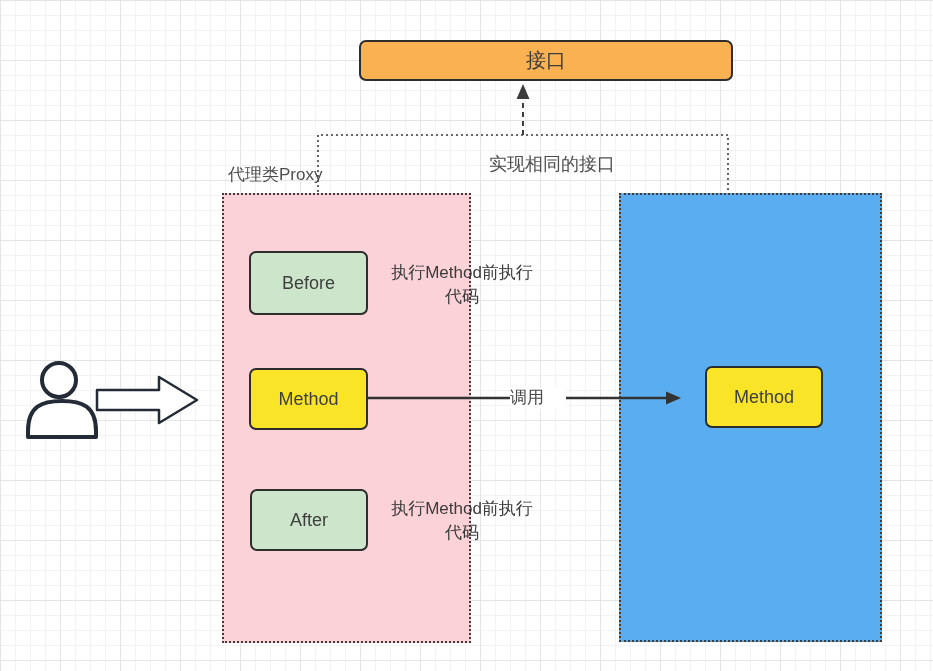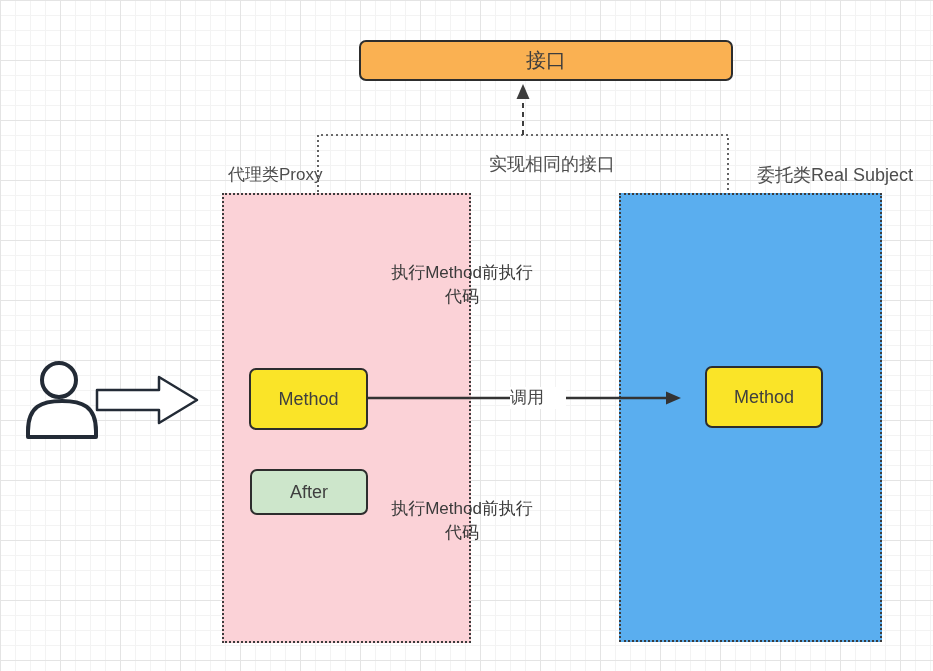--- a/index.html
+++ b/index.html
@@ -26,21 +26,21 @@
     font-size:18px;color:#3f3f3f;
   }
   .proxy-fill{background:#fbd2d7;}
   .real-fill{background:#5aaeef;}
   .interface-node{
     left:337px;top:40px;width:374px;height:41px;
     background:#fab152;font-size:20px;color:#3d3d3d;
   }
   .before-node{left:227px;top:251px;width:119px;height:64px;background:#cde6cb;}
   .method-left-node{left:227px;top:368px;width:119px;height:62px;background:#fae428;}
-  .after-node{left:228px;top:469px;width:118px;height:46px;background:#cde6cb;}
+  .after-node{left:228px;top:489px;width:118px;height:62px;background:#cde6cb;}
   .method-right-node{left:683px;top:366px;width:118px;height:62px;background:#fae428;}
   .lbl{z-index:3;color:#4d4d4d;font-size:17px;white-space:nowrap;}
   .implements-lbl{left:430px;top:152px;width:200px;text-align:center;font-size:18px;}
   .proxy-lbl{left:206px;top:163px;}
   .real-lbl{left:735px;top:163px;font-size:18px;}
   .note{
     z-index:3;width:172px;text-align:center;
     font-weight:normal;font-size:17px;line-height:24px;color:#3b3b3b;
   }
   .before-note{left:354px;top:261px;}
@@ -74,33 +74,35 @@
       <path d="M28 437 L28 431 C28 406 42 401 62 401 C82 401 96 406 96 431 L96 437 Z"></path>
     </g>
 
     <polygon points="97,390 159,390 159,377 197,400 159,423 159,410 97,410" fill="#ffffff" stroke="#232b36" stroke-width="2.5" stroke-linejoin="round"></polygon>
   </svg>
 
   <div class="abs node interface-node">
     <span>接口</span>
   </div>
 
+  <div class="abs node before-node">
+    <span>Before</span>
+  </div>
   <div class="abs node method-left-node">
     <span>Method</span>
   </div>
   <div class="abs node after-node">
     <span>After</span>
   </div>
   <div class="abs node method-right-node">
     <span>Method</span>
   </div>
 
   <div class="abs lbl implements-lbl">实现相同的接口</div>
   <div class="abs lbl proxy-lbl">代理类Proxy</div>
-  <div class="abs lbl real-lbl">委托类Real Subject</div>
 
   <div class="abs note before-note">
     <div>执行Method前执行</div>
     <div>代码</div>
   </div>
   <div class="abs note after-note">
     <div>执行Method前执行</div>
     <div>代码</div>
   </div>
 

